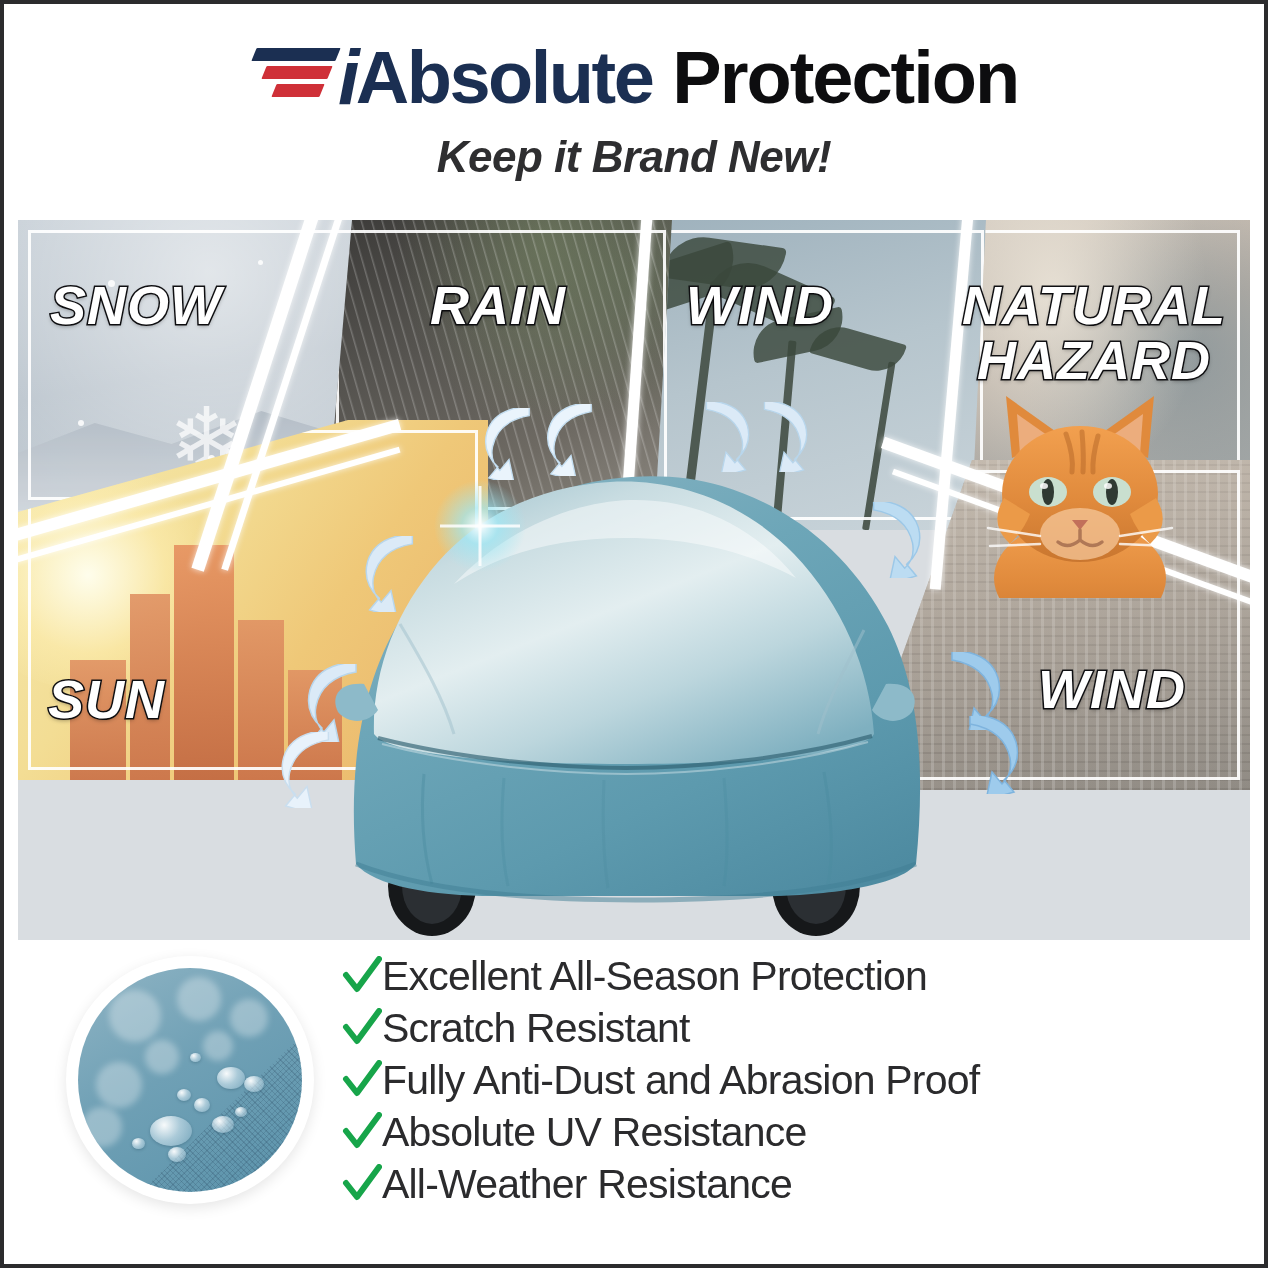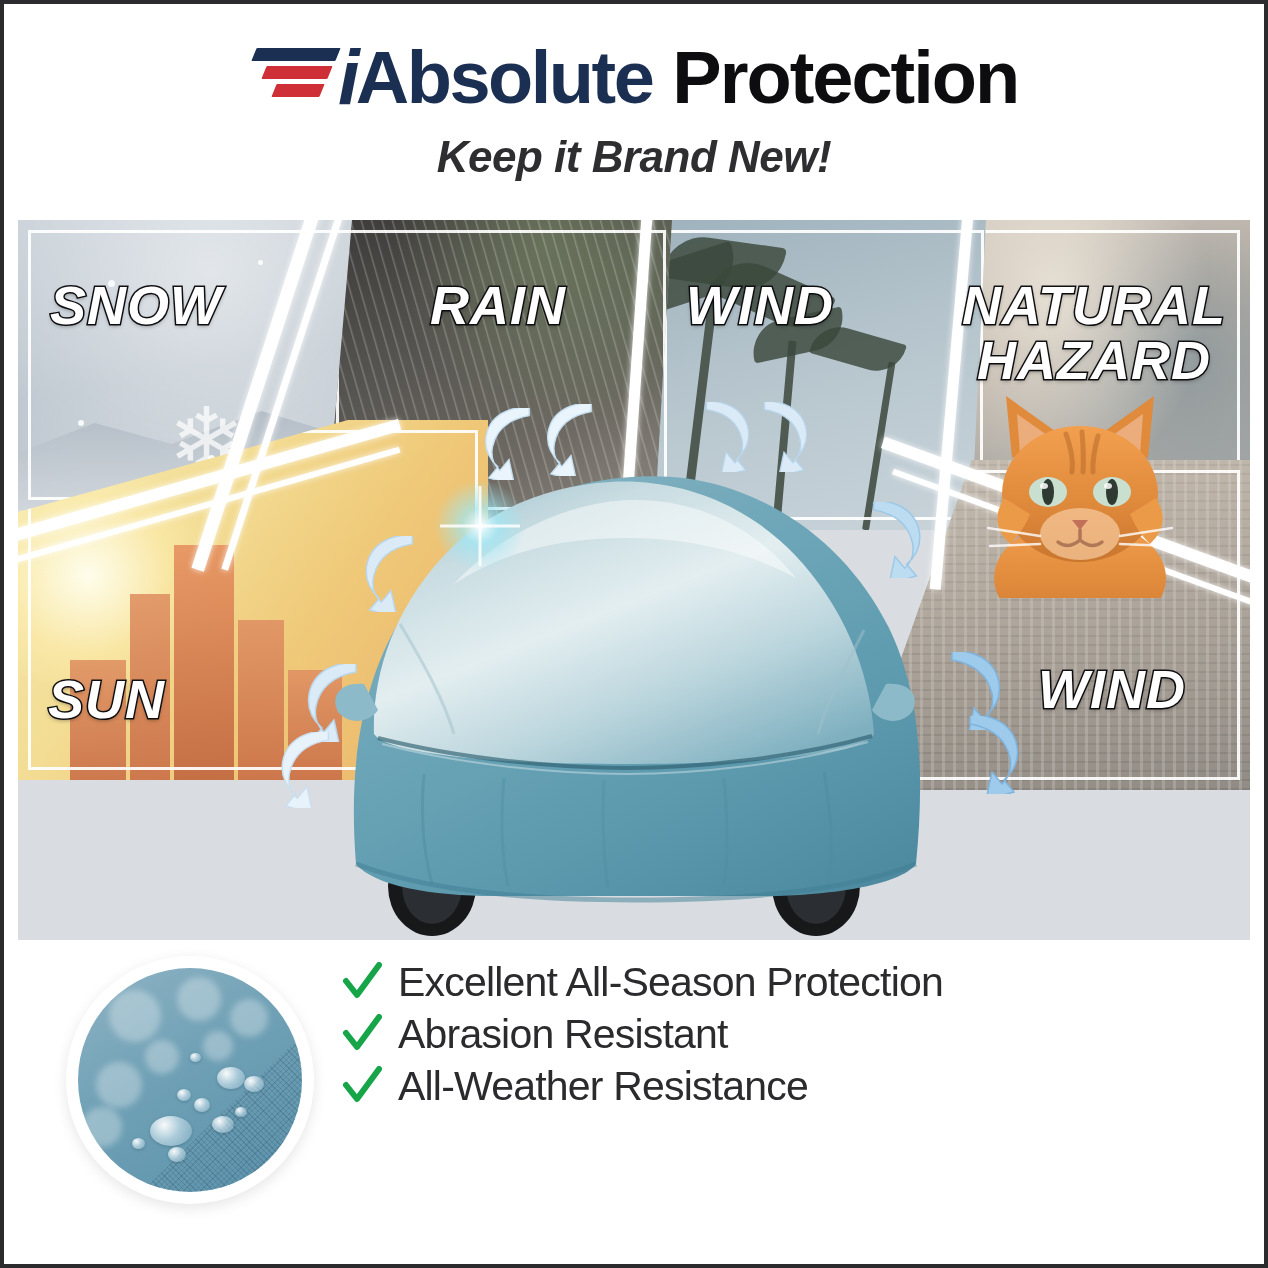--- a/index.html
+++ b/index.html
@@ -264,22 +264,21 @@
   }
 
   
   .features {
     position: absolute;
     left: 338px; top: 952px;
     width: 830px;
   }
   .feature-row {
     display: flex;
-    align-items: center;
-    gap: 16px;
+    align-items: flex-start;
     height: 52px;
   }
   .check {
     flex: 0 0 auto;
     width: 40px; height: 40px;
   }
   .feature-text {
     font-size: 41px;
     font-weight: 400;
     color: #2b2b2d;
@@ -591,24 +590,36 @@
       <svg class="check" viewBox="0 0 40 40">
         <path d="M4 19 L15 33 L37 3" stroke="#17a54a" stroke-width="6" fill="none" stroke-linecap="round" stroke-linejoin="round"></path>
       </svg>
       <span class="feature-text">Excellent All-Season Protection</span>
     </div>
 
     <div class="feature-row">
       <svg class="check" viewBox="0 0 40 40">
         <path d="M4 19 L15 33 L37 3" stroke="#17a54a" stroke-width="6" fill="none" stroke-linecap="round" stroke-linejoin="round"></path>
       </svg>
-      <span class="feature-text">Abrasion Resistant</span>
-    </div>
-
-
+      <span class="feature-text">Scratch Resistant</span>
+    </div>
+
+    <div class="feature-row">
+      <svg class="check" viewBox="0 0 40 40">
+        <path d="M4 19 L15 33 L37 3" stroke="#17a54a" stroke-width="6" fill="none" stroke-linecap="round" stroke-linejoin="round"></path>
+      </svg>
+      <span class="feature-text">Fully Anti-Dust and Abrasion Proof</span>
+    </div>
+
+    <div class="feature-row">
+      <svg class="check" viewBox="0 0 40 40">
+        <path d="M4 19 L15 33 L37 3" stroke="#17a54a" stroke-width="6" fill="none" stroke-linecap="round" stroke-linejoin="round"></path>
+      </svg>
+      <span class="feature-text">Absolute UV Resistance</span>
+    </div>
 
     <div class="feature-row">
       <svg class="check" viewBox="0 0 40 40">
         <path d="M4 19 L15 33 L37 3" stroke="#17a54a" stroke-width="6" fill="none" stroke-linecap="round" stroke-linejoin="round"></path>
       </svg>
       <span class="feature-text">All-Weather Resistance</span>
     </div>
 
   </div>
 

